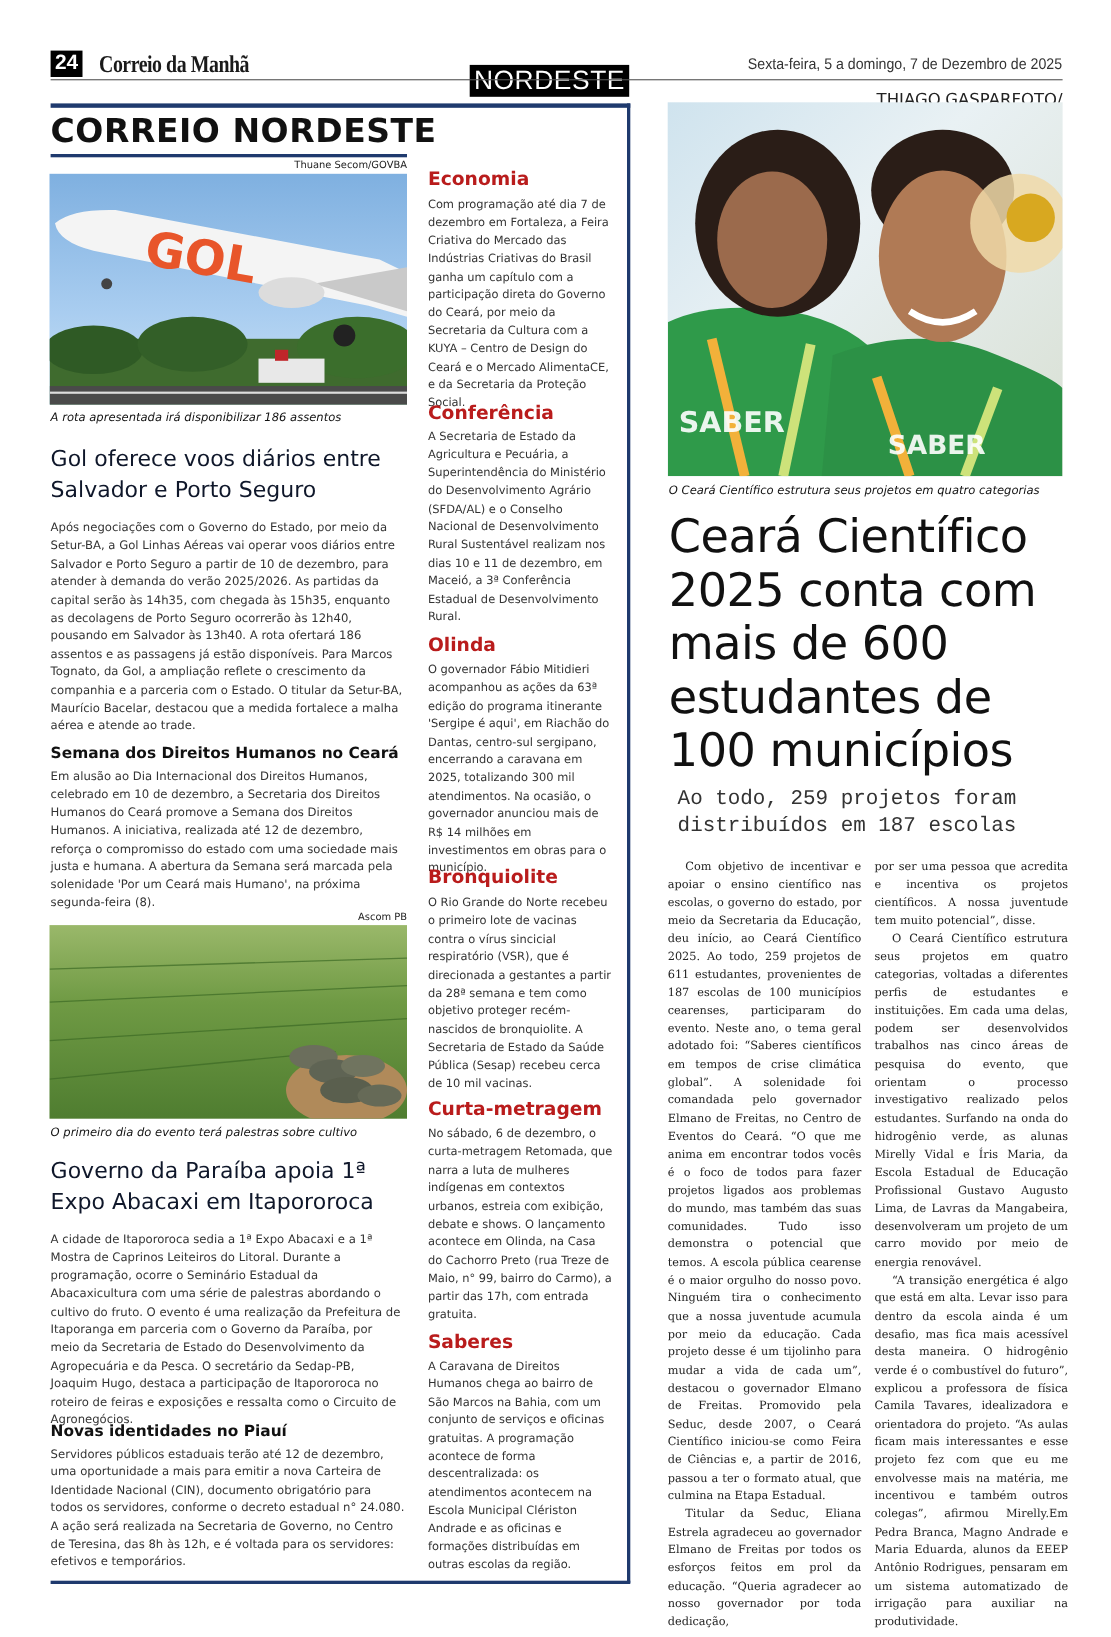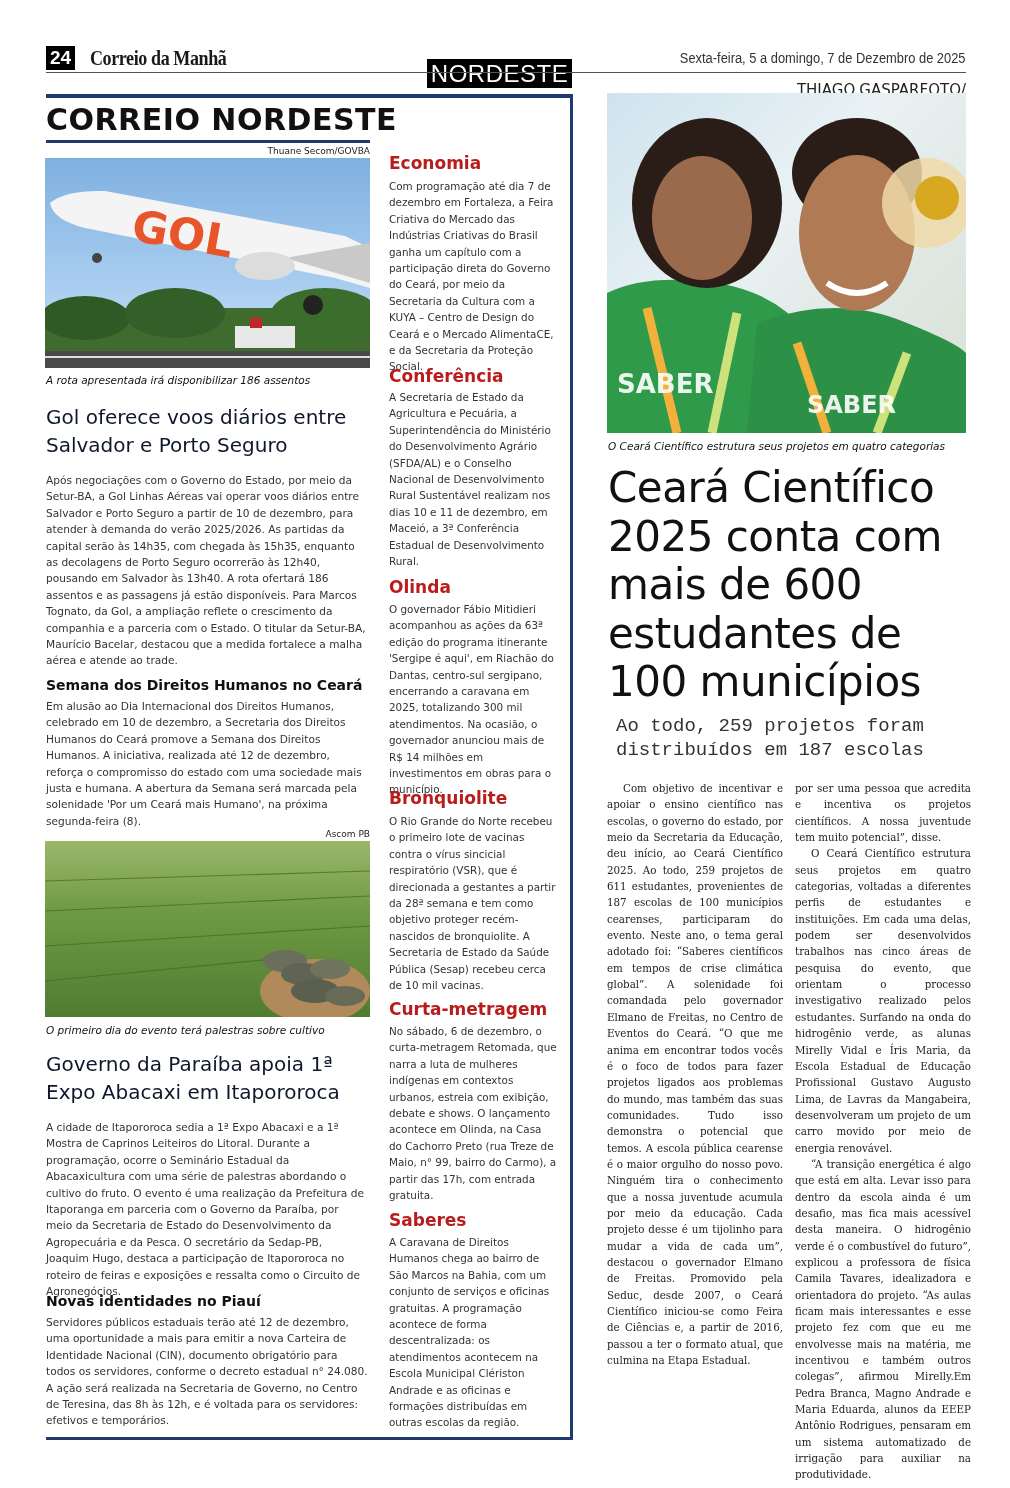--- a/index.html
+++ b/index.html
@@ -151,18 +151,19 @@
     <text x="200" y="320" font-family="DejaVu Sans, sans-serif" font-size="24" font-weight="bold" fill="#ffffff" opacity="0.9">SABER</text>
   </svg>
 </div>
 <div class="caption" style="left:608px; top:440px;">O Ceará Científico estrutura seus projetos em quatro categorias</div>
 
 <div class="big-headline">Ceará Científico 2025 conta com mais de 600 estudantes de 100 municípios</div>
 <div class="deck">Ao todo, 259 projetos foram distribuídos em 187 escolas</div>
 
 <div class="serif-col" style="left:607px;">
   <p>Com objetivo de incentivar e apoiar o ensino científico nas escolas, o governo do estado, por meio da Secretaria da Educação, deu início, ao Ceará Científico 2025. Ao todo, 259 projetos de 611 estudantes, provenientes de 187 escolas de 100 municípios cearenses, participaram do evento. Neste ano, o tema geral adotado foi: “Saberes científicos em tempos de crise climática global”. A solenidade foi comandada pelo governador Elmano de Freitas, no Centro de Eventos do Ceará. “O que me anima em encontrar todos vocês é o foco de todos para fazer projetos ligados aos problemas do mundo, mas também das suas comunidades. Tudo isso demonstra o potencial que temos. A escola pública cearense é o maior orgulho do nosso povo. Ninguém tira o conhecimento que a nossa juventude acumula por meio da educação. Cada projeto desse é um tijolinho para mudar a vida de cada um”, destacou o governador Elmano de Freitas. Promovido pela Seduc, desde 2007, o Ceará Científico iniciou-se como Feira de Ciências e, a partir de 2016, passou a ter o formato atual, que culmina na Etapa Estadual.</p>
+  <p>Titular da Seduc, Eliana Estrela agradeceu ao governador Elmano de Freitas por todos os esforços feitos em prol da educação. “Queria agradecer ao nosso governador por toda dedicação,</p>
 </div>
 <div class="serif-col" style="left:795px;">
   <p class="noindent">por ser uma pessoa que acredita e incentiva os projetos científicos. A nossa juventude tem muito potencial”, disse.</p>
   <p>O Ceará Científico estrutura seus projetos em quatro categorias, voltadas a diferentes perfis de estudantes e instituições. Em cada uma delas, podem ser desenvolvidos trabalhos nas cinco áreas de pesquisa do evento, que orientam o processo investigativo realizado pelos estudantes. Surfando na onda do hidrogênio verde, as alunas Mirelly Vidal e Íris Maria, da Escola Estadual de Educação Profissional Gustavo Augusto Lima, de Lavras da Mangabeira, desenvolveram um projeto de um carro movido por meio de energia renovável.</p>
   <p>“A transição energética é algo que está em alta. Levar isso para dentro da escola ainda é um desafio, mas fica mais acessível desta maneira. O hidrogênio verde é o combustível do futuro”, explicou a professora de física Camila Tavares, idealizadora e orientadora do projeto. “As aulas ficam mais interessantes e esse projeto fez com que eu me envolvesse mais na matéria, me incentivou e também outros colegas”, afirmou Mirelly.Em Pedra Branca, Magno Andrade e Maria Eduarda, alunos da EEEP Antônio Rodrigues, pensaram em um sistema automatizado de irrigação para auxiliar na produtividade.</p>
 </div>
 
 </body></html>

